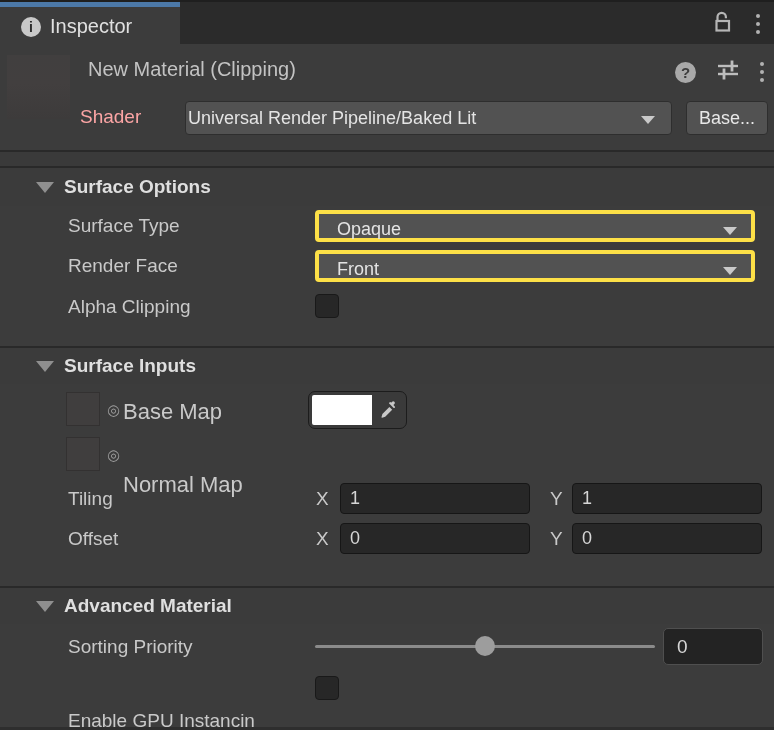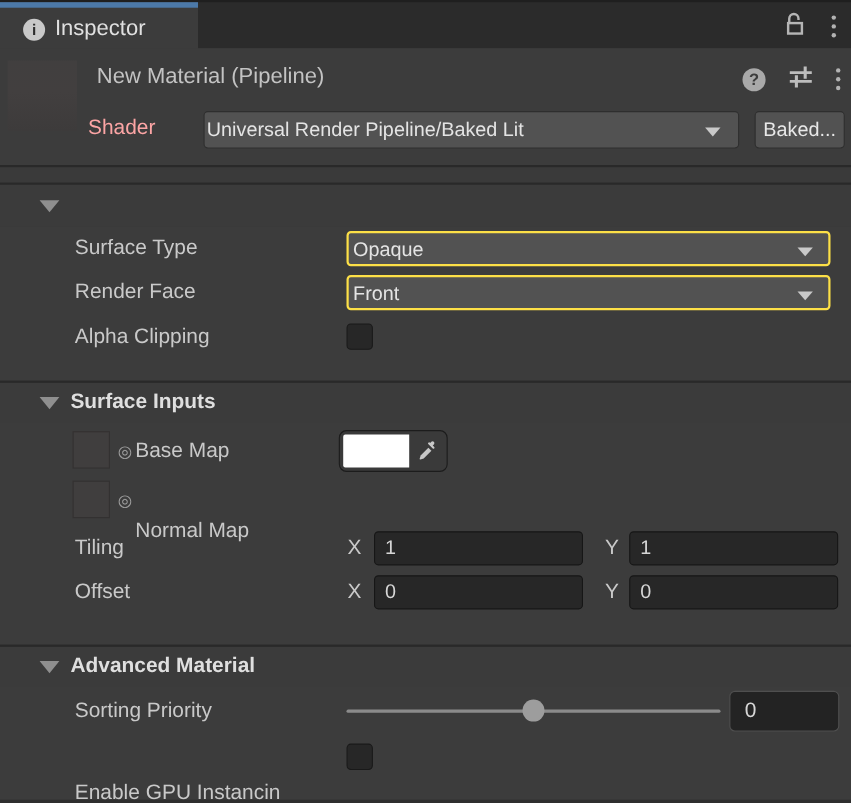--- a/index.html
+++ b/index.html
@@ -30,28 +30,28 @@
   .caret{position:absolute;top:14px;width:0;height:0;border-left:7px solid transparent;border-right:7px solid transparent;border-top:8px solid #C9C9C9;}
 
   
   .band{position:absolute;left:0;top:150px;width:774px;height:18px;background:#3A3A3A;border-top:2px solid #292929;border-bottom:2px solid #292929;}
   .sec-header{position:absolute;left:0;width:774px;height:38px;background:#3B3B3B;display:flex;align-items:center;cursor:pointer;}
   .sec-header.bordered{border-top:2px solid #292929;}
   .foldout{width:0;height:0;border-left:9px solid transparent;border-right:9px solid transparent;border-top:11px solid #8F8F8F;margin-left:36px;}
   .sec-title{color:#DFDFDF;font-weight:bold;font-size:19px;margin-left:10px;}
 
   .row-label{position:absolute;left:68px;font-size:19px;color:#C9C9C9;}
-  .dropdown{position:absolute;left:315px;width:440px;height:32px;background:#525252;border:2px solid #fde047;border-radius:4px;color:#E4E4E4;font-size:18px;line-height:30px;padding-left:4px;cursor:pointer;}
+  .dropdown{position:absolute;left:315px;width:440px;height:32px;background:#525252;border:4px solid #fde047;border-radius:4px;color:#E4E4E4;font-size:18px;line-height:30px;padding-left:18px;cursor:pointer;}
   .dropdown .caret{right:14px;top:13px;}
   .checkbox{position:absolute;left:315px;width:24px;height:24px;background:#272727;border:1px solid #191919;border-radius:4px;cursor:pointer;}
 
   
   .tex-slot{position:absolute;left:66px;width:34px;height:34px;background:#403E3E;border:1px solid #333131;cursor:pointer;}
   .obj-picker{position:absolute;left:107px;font-size:15px;color:#9C9C9C;cursor:pointer;}
-  .map-label{position:absolute;left:123px;font-size:19px;color:#C9C9C9;}
+  .map-label{position:absolute;left:123px;font-size:22px;color:#C9C9C9;}
   .color-field{position:absolute;left:308px;top:391px;width:99px;height:38px;background:#3A3A3A;border:1px solid #1C1C1C;border-radius:7px;display:flex;align-items:center;padding:3px;cursor:pointer;}
   .swatch{width:60px;height:30px;border-radius:2px 0 0 2px;}
   .eyedrop{flex:1;display:flex;align-items:center;justify-content:center;cursor:pointer;}
 
   .axis-label{position:absolute;font-size:19px;color:#C9C9C9;}
   .num-input{position:absolute;height:31px;background:#272727;border:1px solid #161616;border-radius:4px;color:#D6D6D6;font-size:18px;padding:0 0 0 9px;width:190px;outline:none;}
 
   
   .slider-track{position:absolute;left:315px;top:645px;width:340px;height:3px;background:#8B8B8B;border-radius:2px;cursor:pointer;}
   .slider-handle{position:absolute;top:-9px;width:20px;height:20px;margin-left:-10px;border-radius:50%;background:#9D9D9D;cursor:pointer;}
@@ -78,21 +78,21 @@
       <span class="kebab">
           <i></i>
           <i></i>
           <i></i>
         </span>
     </div>
   </div>
 
   <div class="mat-header">
     <div class="preview"></div>
-    <div class="mat-title">New Material (Pipeline)</div>
+    <div class="mat-title">New Material (Clipping)</div>
     <div class="hdr-icons">
       <div class="help-circle">?</div>
       <span style="cursor:pointer;">
         <svg width="26" height="26" viewBox="0 0 26 26">
           <line x1="3" y1="9" x2="23" y2="9" stroke="#BDBDBD" stroke-width="2.4"></line>
           <line x1="17" y1="3.5" x2="17" y2="14.5" stroke="#BDBDBD" stroke-width="2.8"></line>
           <line x1="3" y1="17" x2="23" y2="17" stroke="#BDBDBD" stroke-width="2.4"></line>
           <line x1="9" y1="11.5" x2="9" y2="22.5" stroke="#BDBDBD" stroke-width="2.8"></line>
         </svg>
       </span>
@@ -101,28 +101,29 @@
           <i></i>
           <i></i>
         </span>
     </div>
     <div class="shader-row">
       <div class="shader-label">Shader</div>
       <div class="shader-dd">
         <span>Universal Render Pipeline/Baked Lit</span>
         <span class="caret"></span>
       </div>
-      <div class="edit-btn">Baked...</div>
+      <div class="edit-btn">Base...</div>
     </div>
   </div>
 
   <div class="band"></div>
 
   <div class="sec-header" style="top:168px;">
     <span class="foldout"></span>
+    <span class="sec-title">Surface Options</span>
   </div>
 
   <div class="row-label" style="top:215px;">Surface Type</div>
   <div class="dropdown" style="top:210px;">
     <span>Opaque</span>
     <span class="caret"></span>
   </div>
 
   <div class="row-label" style="top:255px;">Render Face</div>
   <div class="dropdown" style="top:250px;">

